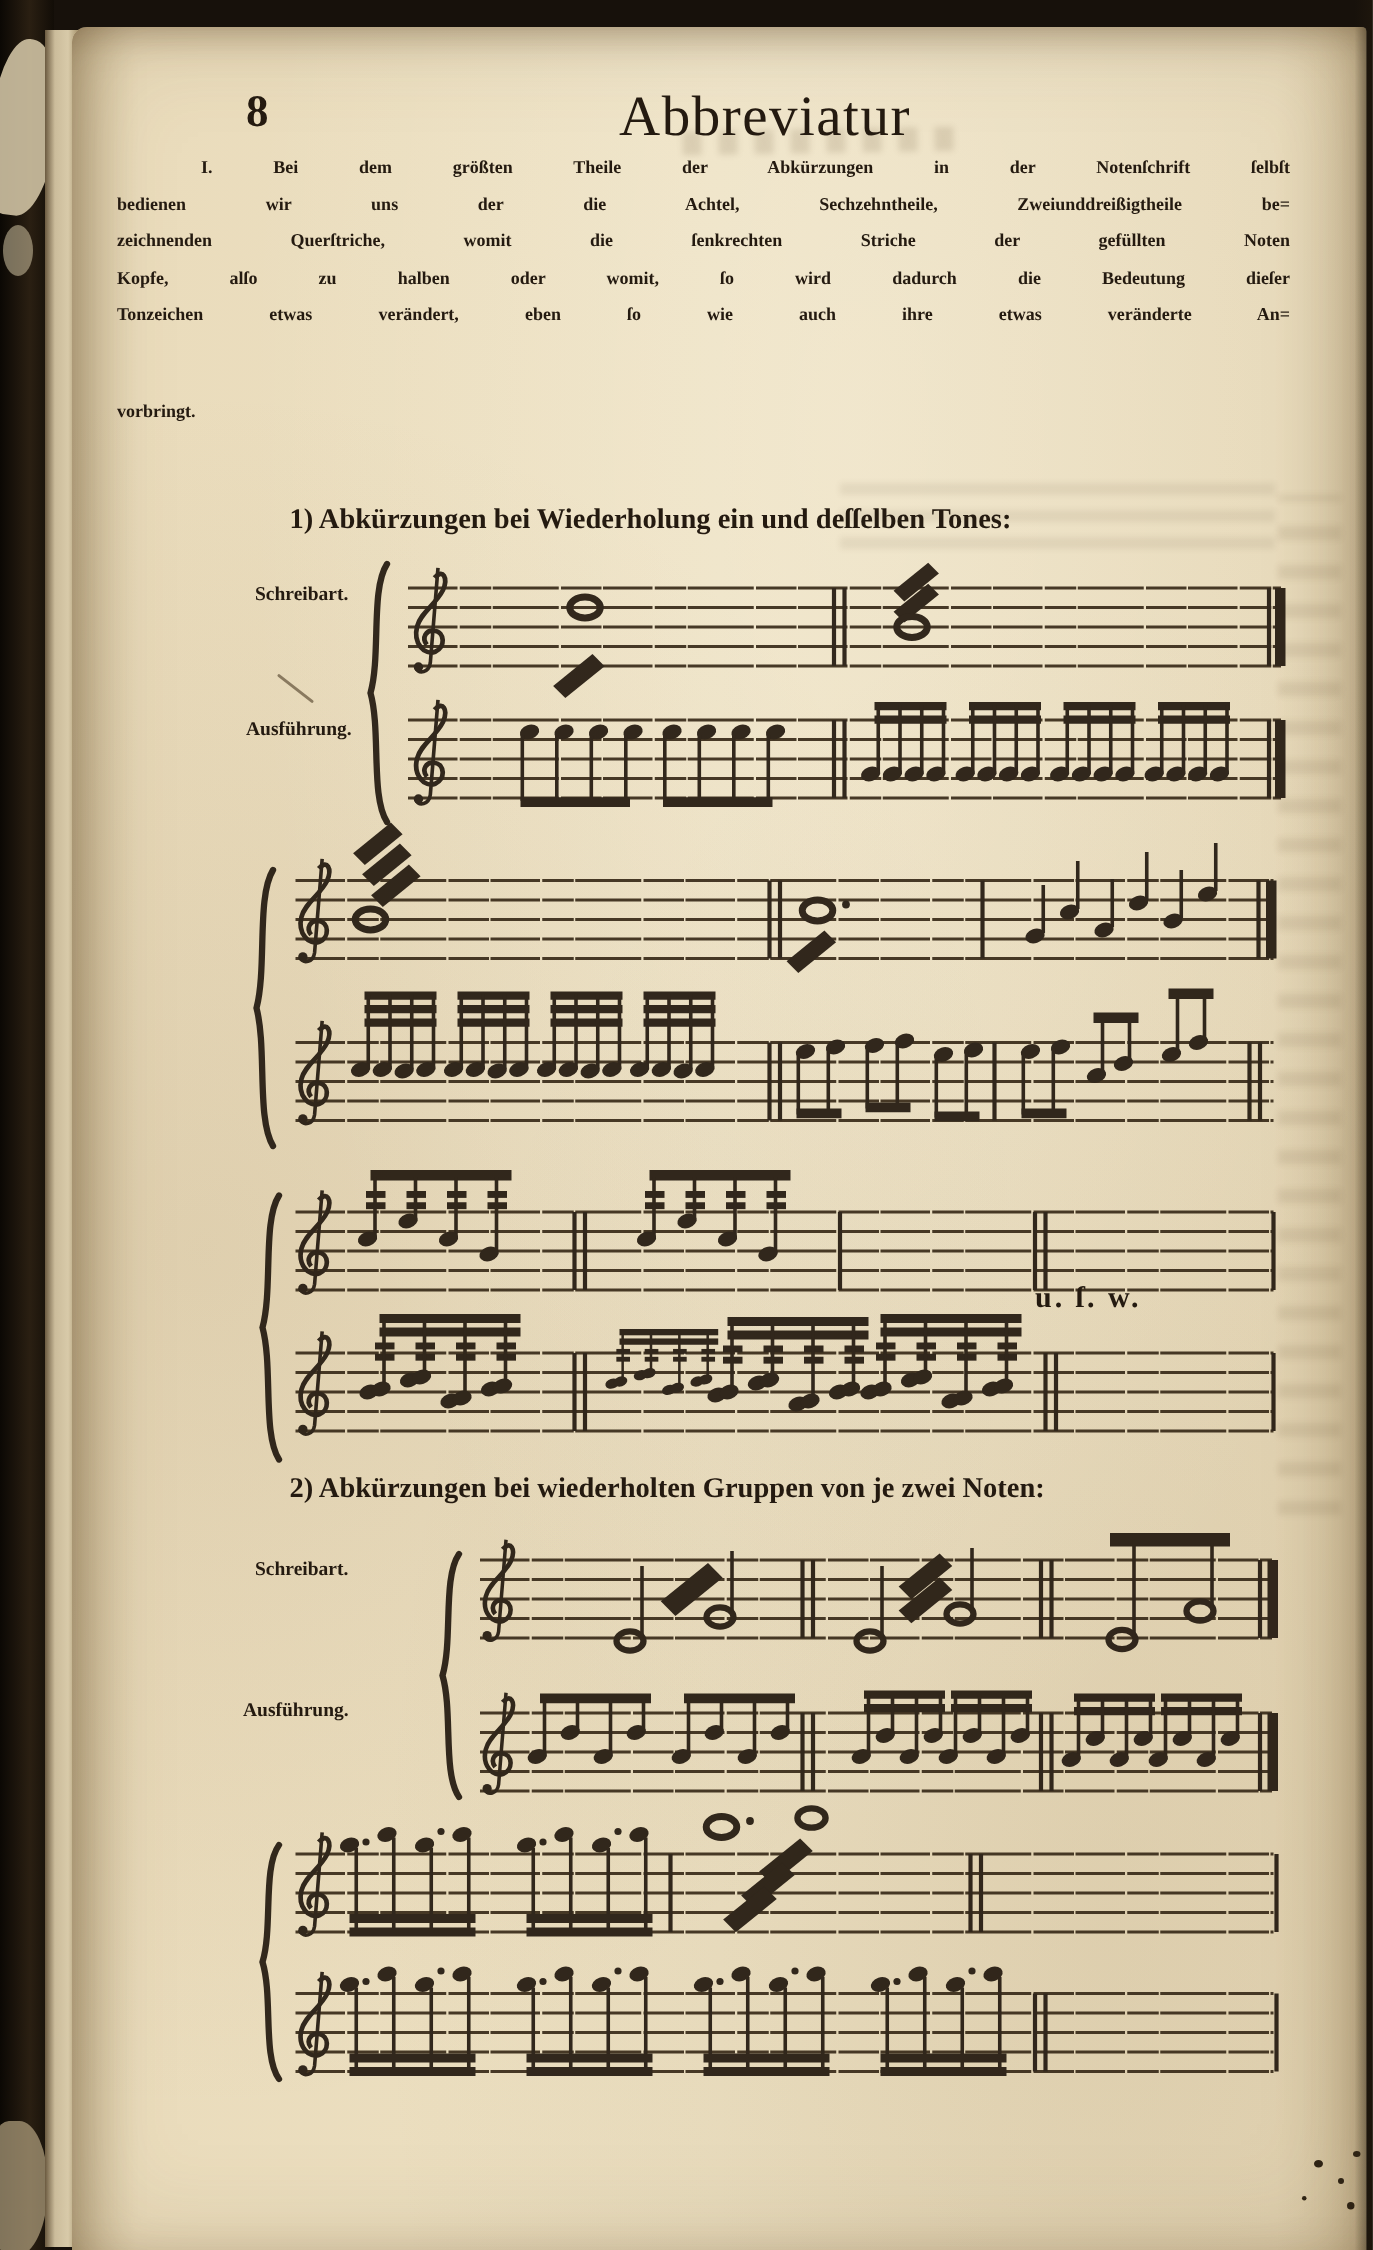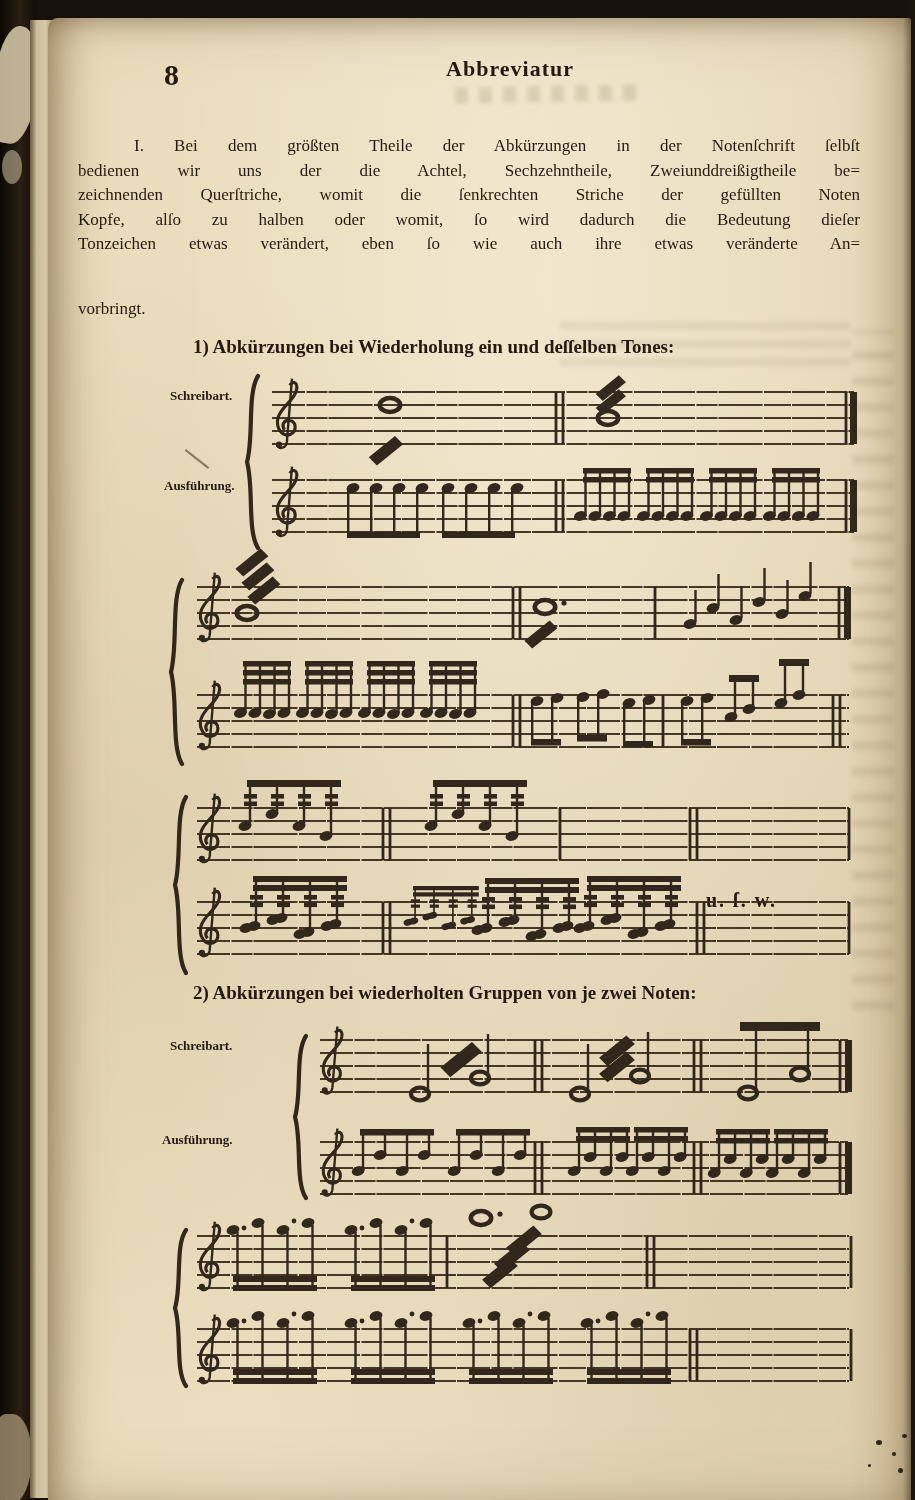--- a/index.html
+++ b/index.html
@@ -36,28 +36,28 @@
        background:repeating-linear-gradient(0deg,#5a4528 0 9px,transparent 9px 26px);}
   .sm3{left:560px;top:322px;width:290px;height:44px;opacity:.08;
        background:repeating-linear-gradient(0deg,#4a3820 0 8px,transparent 8px 18px);}
   .speck{position:absolute;background:#2e2314;border-radius:50%;}
   .hair{position:absolute;left:182px;top:458px;width:30px;height:2px;background:rgba(75,58,35,.6);
         transform:rotate(38deg);border-radius:2px;}
   
   .ink{color:#241a10;}
   .pagenum{position:absolute;left:164px;top:58px;font-size:30px;font-weight:700;}
   .title{position:absolute;left:320px;top:56px;width:380px;text-align:center;
-         font-size:22px;font-weight:700;letter-spacing:1px;}
-  .para{position:absolute;left:78px;top:136px;width:782px;font-size:17px;font-weight:400;}
+         font-size:38px;font-weight:400;letter-spacing:1px;}
+  .para{position:absolute;left:78px;top:104px;width:782px;font-size:12px;font-weight:700;}
   .pline{height:24.6px;overflow:hidden;text-align:justify;text-align-last:justify;white-space:nowrap;}
   .pline.first{padding-left:56px;}
   .pline.last{text-align-last:left;white-space:normal;margin-top:40px;}
   .heading{position:absolute;left:193px;font-size:19px;font-weight:700;}
   .mlabel{position:absolute;font-size:13px;font-weight:700;}
-  .usw{position:absolute;left:706px;top:854px;font-size:20px;font-weight:700;letter-spacing:2px;margin-top:35px;}
+  .usw{position:absolute;left:690px;top:854px;font-size:20px;font-weight:700;letter-spacing:2px;}
   
   .mus{position:absolute;overflow:visible;opacity:.93;}
   .mus line{stroke:#241a10;stroke-width:2.4;}
   .mus rect{fill:#241a10;}
   .mus circle{fill:#241a10;}
   .mus .st{stroke:#3a2c1a;stroke-width:1.9;fill:none;stroke-dasharray:33 1.5 21 1 44 1.5 27 1;}
   .mus .bl{stroke-width:2.8;}
   .brace path{stroke:#241a10;stroke-width:4.2;fill:none;stroke-linecap:round;}
 </style>
 </head>

